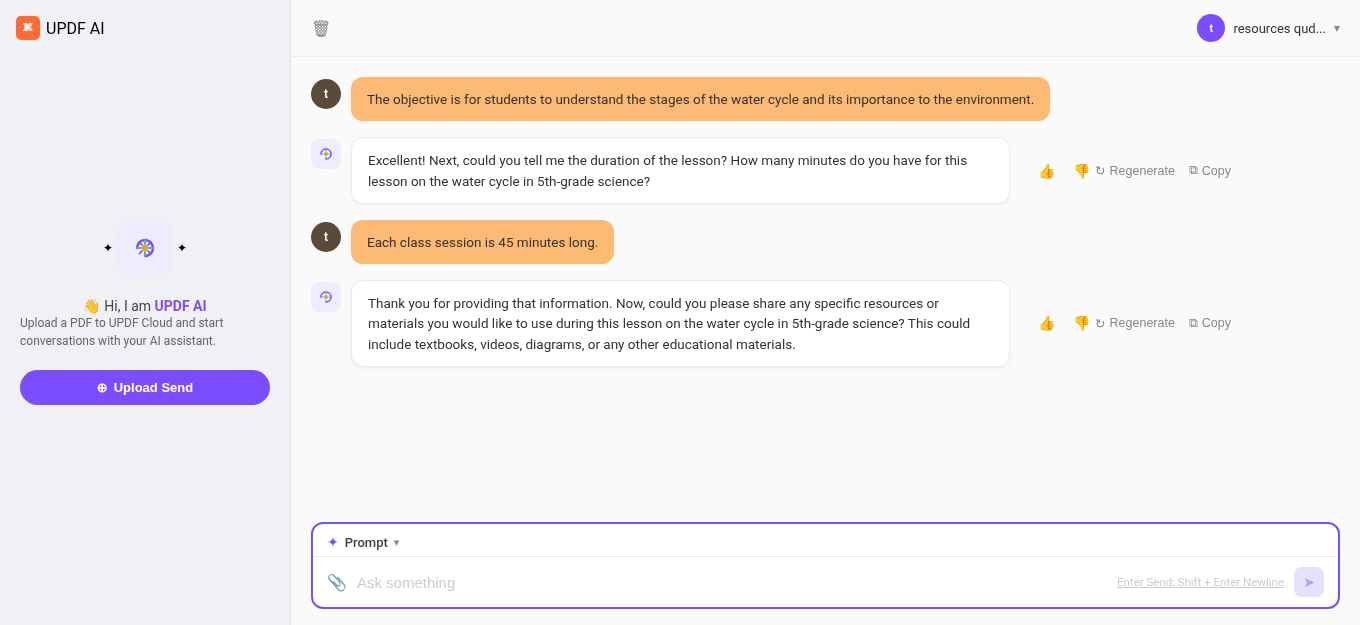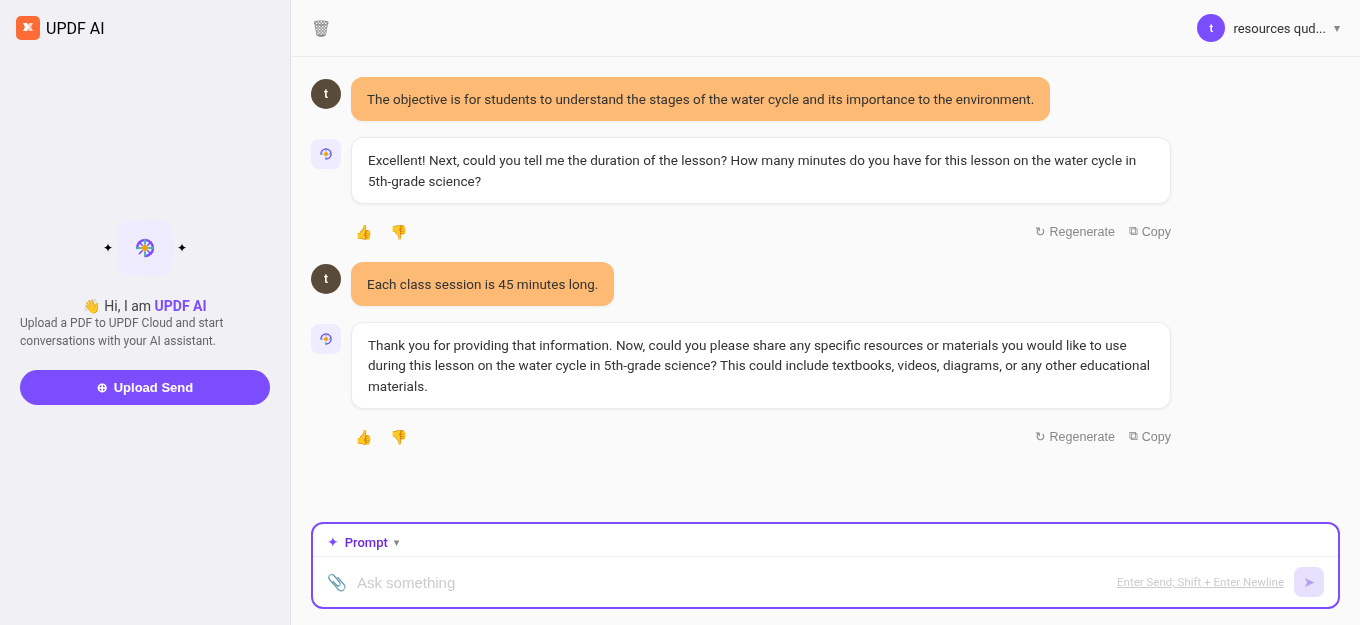--- a/index.html
+++ b/index.html
@@ -182,22 +182,22 @@
       background: #fdba74;
       border-radius: 12px;
     }
     .message-bubble.ai-bubble {
       background: white;
       border: 1px solid #ebebeb;
     }
 
     .ai-message-wrapper {
       display: flex;
-      flex-direction: column;
-      gap: 14px;
+      flex-direction: row;
+      gap: 24px;
       max-width: 880px;
     }
 
     .message-actions {
       display: flex;
       align-items: center;
       justify-content: space-between;
       padding: 4px 0;
     }
     .action-left {
@@ -247,21 +247,21 @@
       gap: 6px;
       padding: 10px 14px 6px;
       border-bottom: 1px solid #f0f0f0;
     }
     .sparkle-icon {
       color: #7c4dff;
       font-size: 14px;
     }
     .prompt-label {
       font-size: 13px;
-      color: #6d28d9;
+      color: #404040;
       font-weight: 500;
     }
     .prompt-chevron {
       color: #888;
       font-size: 11px;
     }
     .input-bottom {
       display: flex;
       align-items: center;
       padding: 10px 14px;

